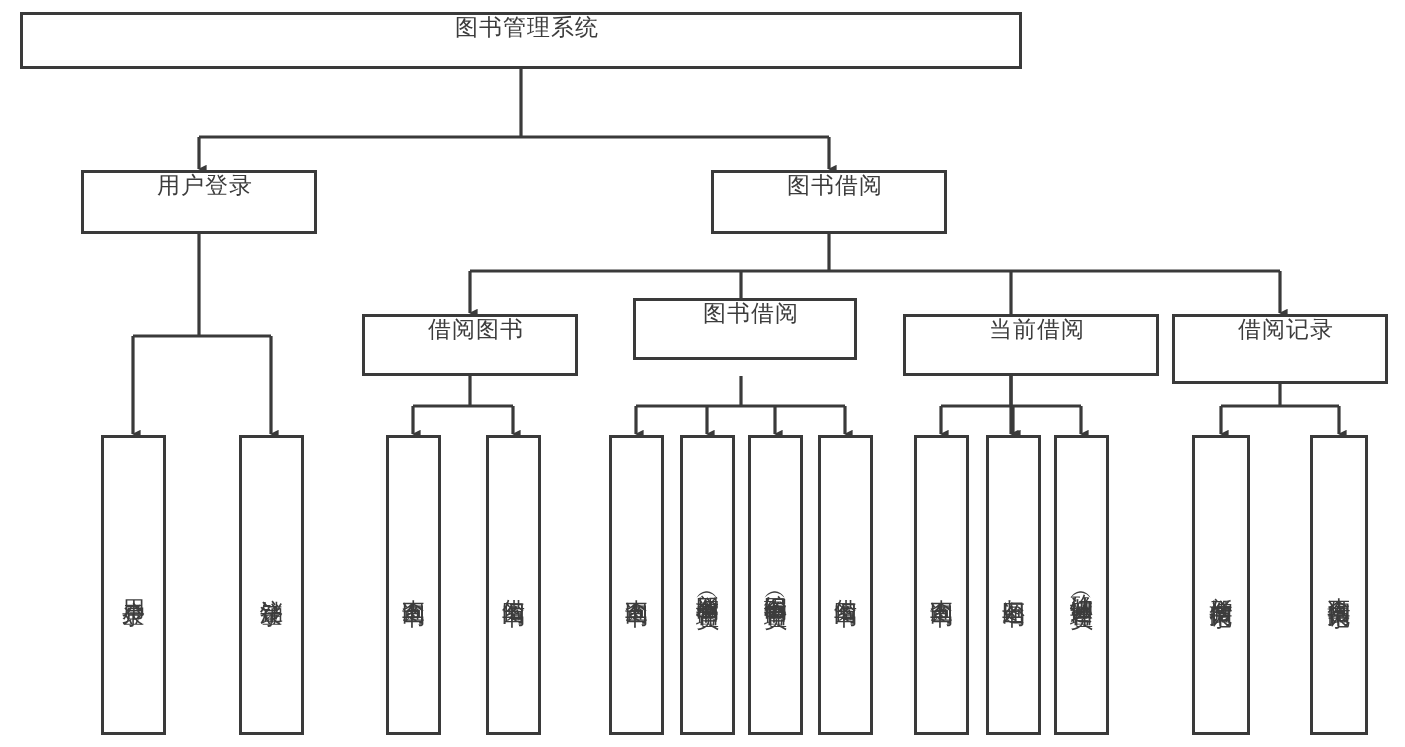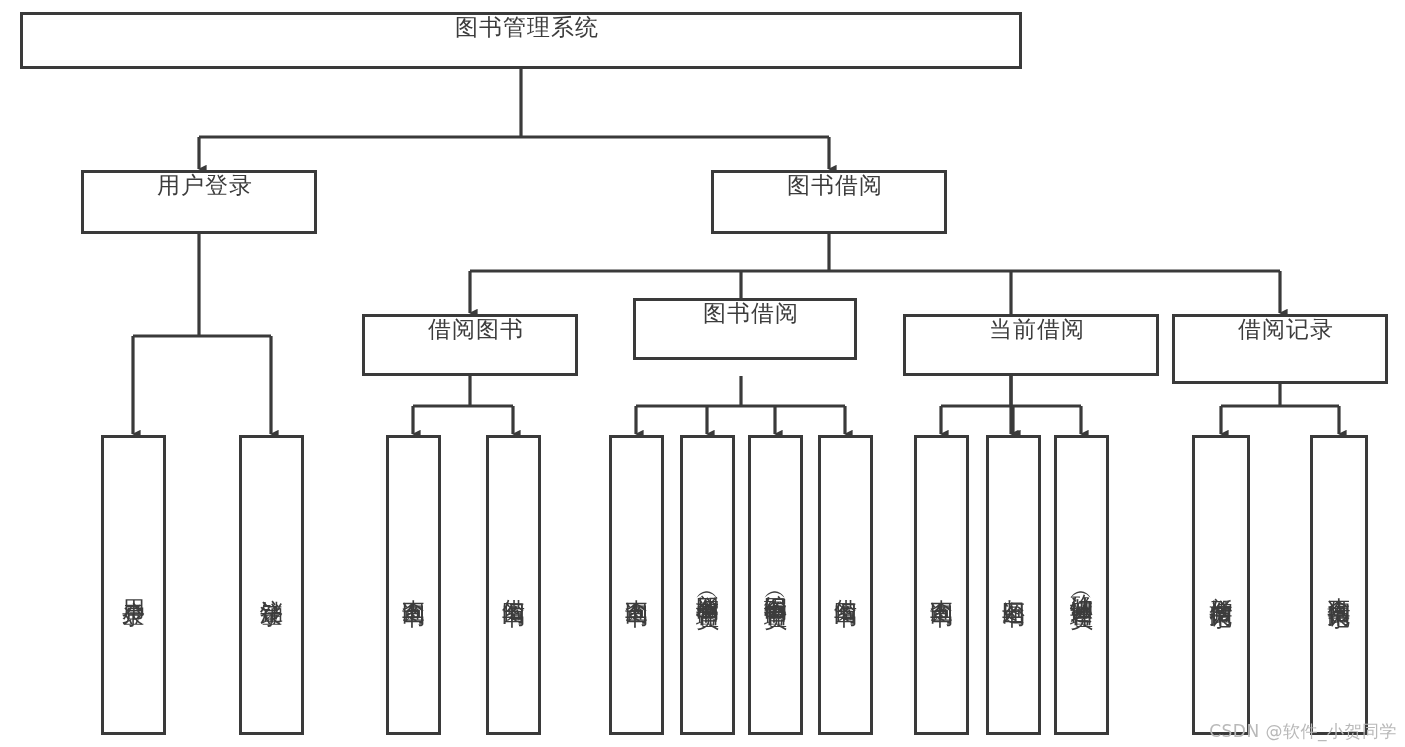--- a/index.html
+++ b/index.html
@@ -191,14 +191,13 @@
         <span class="node-label">确认归还（管理员）</span>
       </div>
       <div class="node vertical" style="left: 1192px; top: 435px; width: 58px; height: 300px;">
         <span class="node-label">新增借阅记录</span>
       </div>
       <div class="node vertical" style="left: 1310px; top: 435px; width: 58px; height: 300px;">
         <span class="node-label">查询借阅记录</span>
       </div>
     </div>
 
-  <div id="watermark">CSDN @软件_小贺同学</div>
 </div>
 
 </body></html>

